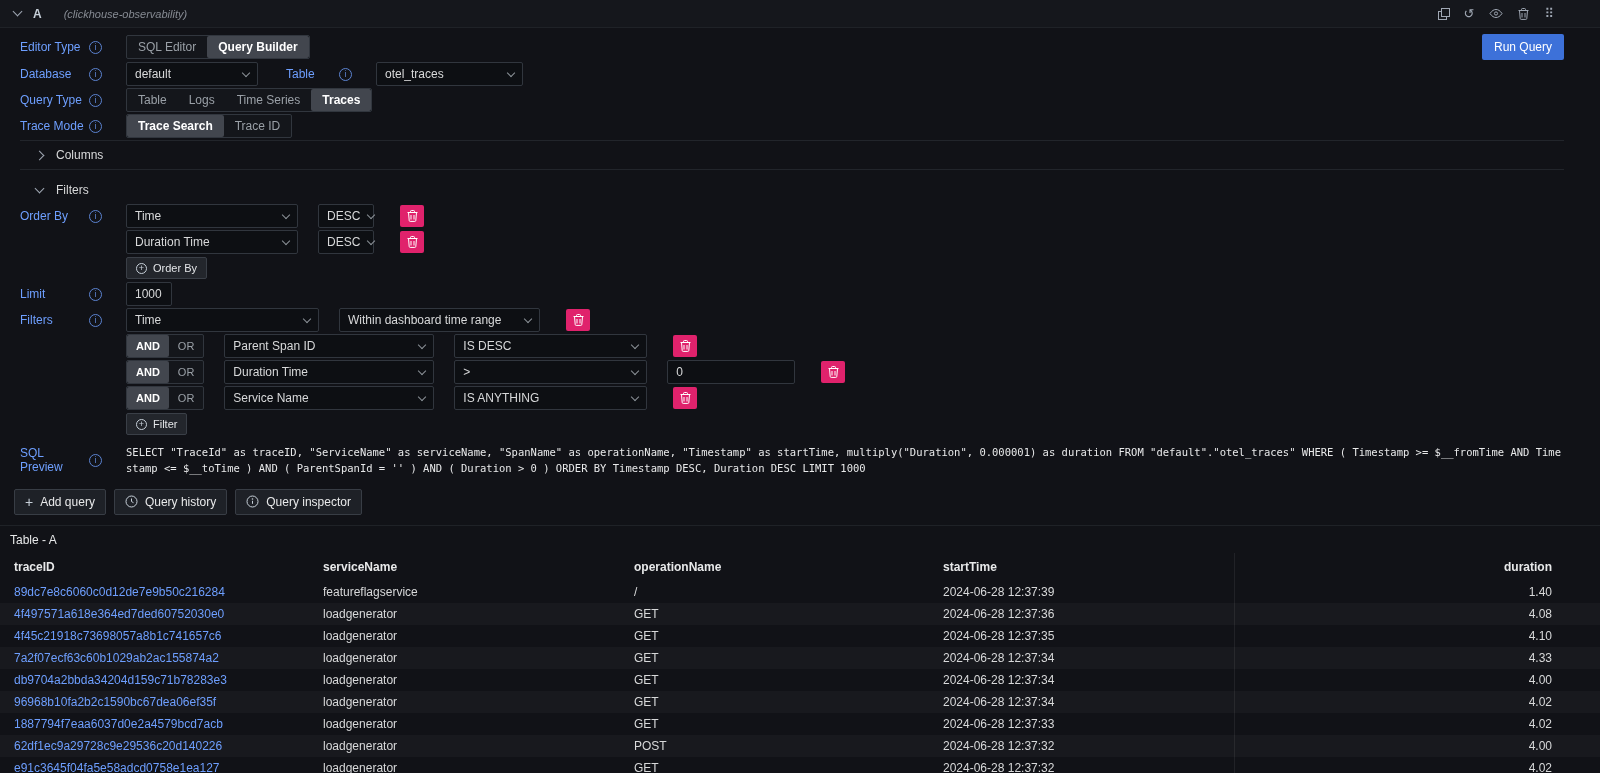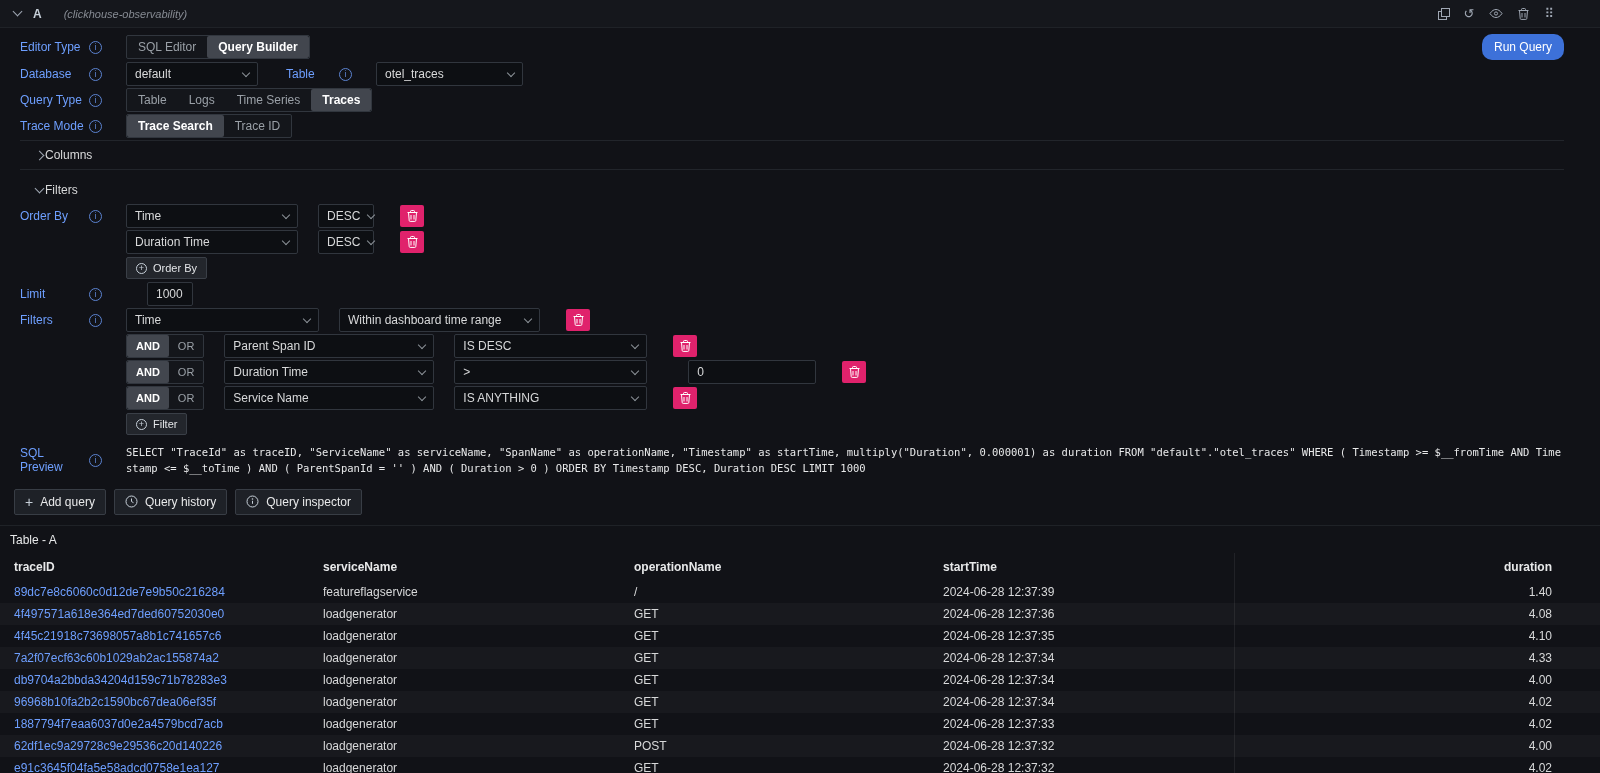--- a/index.html
+++ b/index.html
@@ -74,55 +74,55 @@
     padding: 0 8px; color: #d8d9da; font-size: 12px; cursor: pointer; flex-shrink: 0;
     white-space: nowrap;
   }
   .caret {
     width: 6px; height: 6px; margin-left: 8px; margin-top: -3px;
     border-right: 1.5px solid #8b9197; border-bottom: 1.5px solid #8b9197;
     transform: rotate(45deg); flex-shrink: 0;
   }
   .input {
     height: 24px; background: #0d0f13; border: 1px solid #31363e; border-radius: 2px;
-    padding: 0 8px; color: #d8d9da; font-size: 12px; outline: none; margin-left: 21px;
+    padding: 0 8px; color: #d8d9da; font-size: 12px; outline: none;
   }
   .w-db { width: 132px; } .w-table { width: 147px; }
   .w-ob-field { width: 172px; } .w-ob-dir { width: 56px; }
   .w-f-time { width: 193px; } .w-f-op-time { width: 201px; }
   .w-f-field { width: 210px; } .w-f-op { width: 193px; }
   .w-val { width: 128px; } .w-limit { width: 46px; }
 
   .trash-btn {
     width: 24px; height: 22px; margin-left: 6px;
     background: #e0226c; border: none; border-radius: 2px;
     display: flex; align-items: center; justify-content: center;
     color: #fff; cursor: pointer; flex-shrink: 0;
   }
   .run-query-btn {
     margin-left: auto; height: 26px; padding: 0 12px;
-    background: #3d71d9; color: #fff; border: none; border-radius: 10px;
+    background: #3d71d9; color: #fff; border: none; border-radius: 2px;
     font-size: 12px; font-weight: 500; cursor: pointer;
     font-family: "Liberation Sans", sans-serif;
   }
   .add-btn {
     height: 22px; display: inline-flex; align-items: center; gap: 6px;
     background: #23262c; border: 1px solid #3a3f47; border-radius: 2px;
     padding: 0 9px; color: #e3e5e8; font-size: 11px; cursor: pointer;
     font-family: "Liberation Sans", sans-serif;
   }
   .plus-circle {
     width: 11px; height: 11px; border: 1px solid #c7d0d9; border-radius: 50%;
     display: inline-flex; align-items: center; justify-content: center;
     font-size: 9px; line-height: 1; color: #c7d0d9;
   }
   .plus-circle::after { content: "+"; }
 
   .collapse-row {
-    display: flex; align-items: center; gap: 2px;
+    display: flex; align-items: center; gap: 13px;
     padding: 7px 0 7px 16px; color: #d8d9da; font-size: 12px; cursor: pointer;
   }
   .collapse-row.bordered-top { border-top: 1px solid #22252b; margin-top: 2px; }
   .collapse-row.bordered-bottom { border-bottom: 1px solid #22252b; margin-bottom: 6px; }
 
   .sql-row { align-items: flex-start; margin-top: 8px; }
   .sql-row .inline-label { margin-top: 2px; }
   .sql-text {
     font-family: "DejaVu Sans Mono", monospace;
     font-size: 10.5px; line-height: 1.55; color: #e8e9ea;

